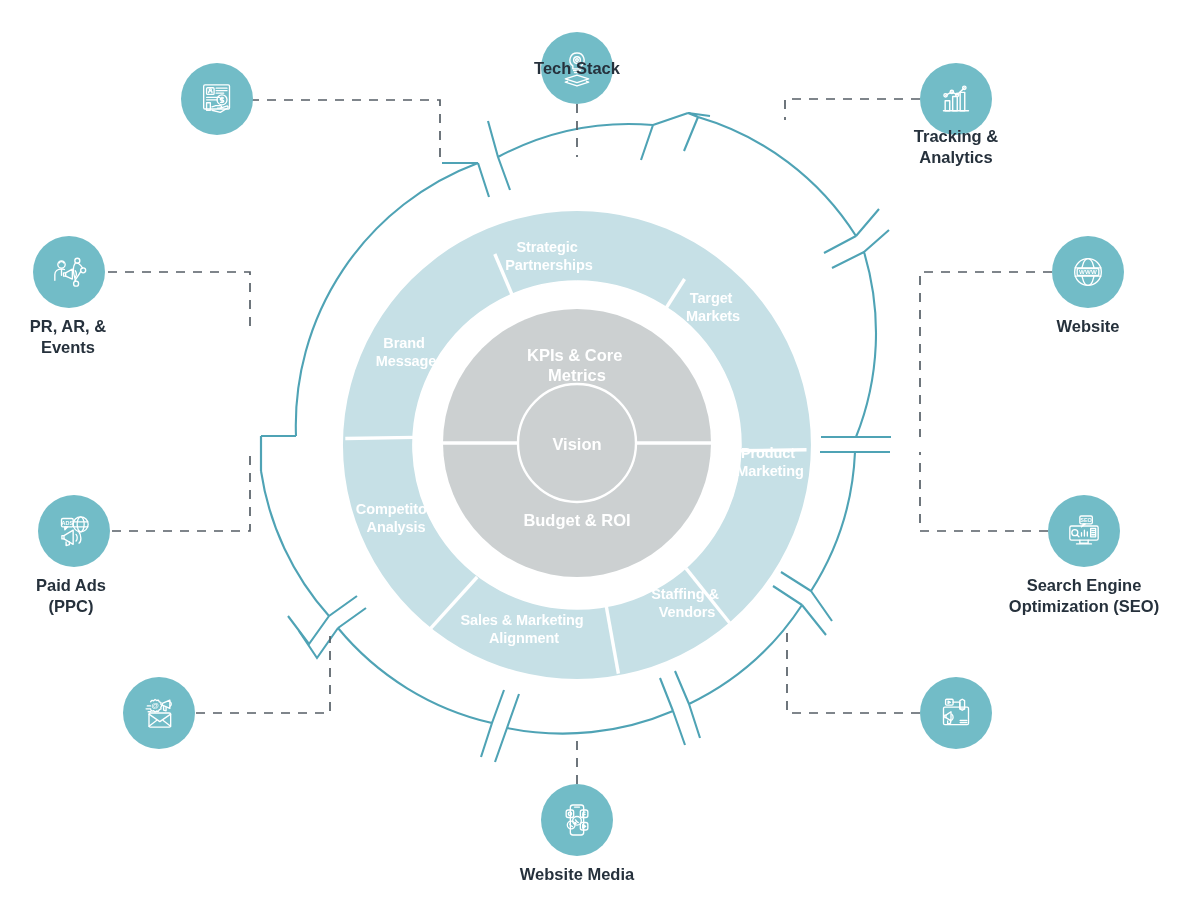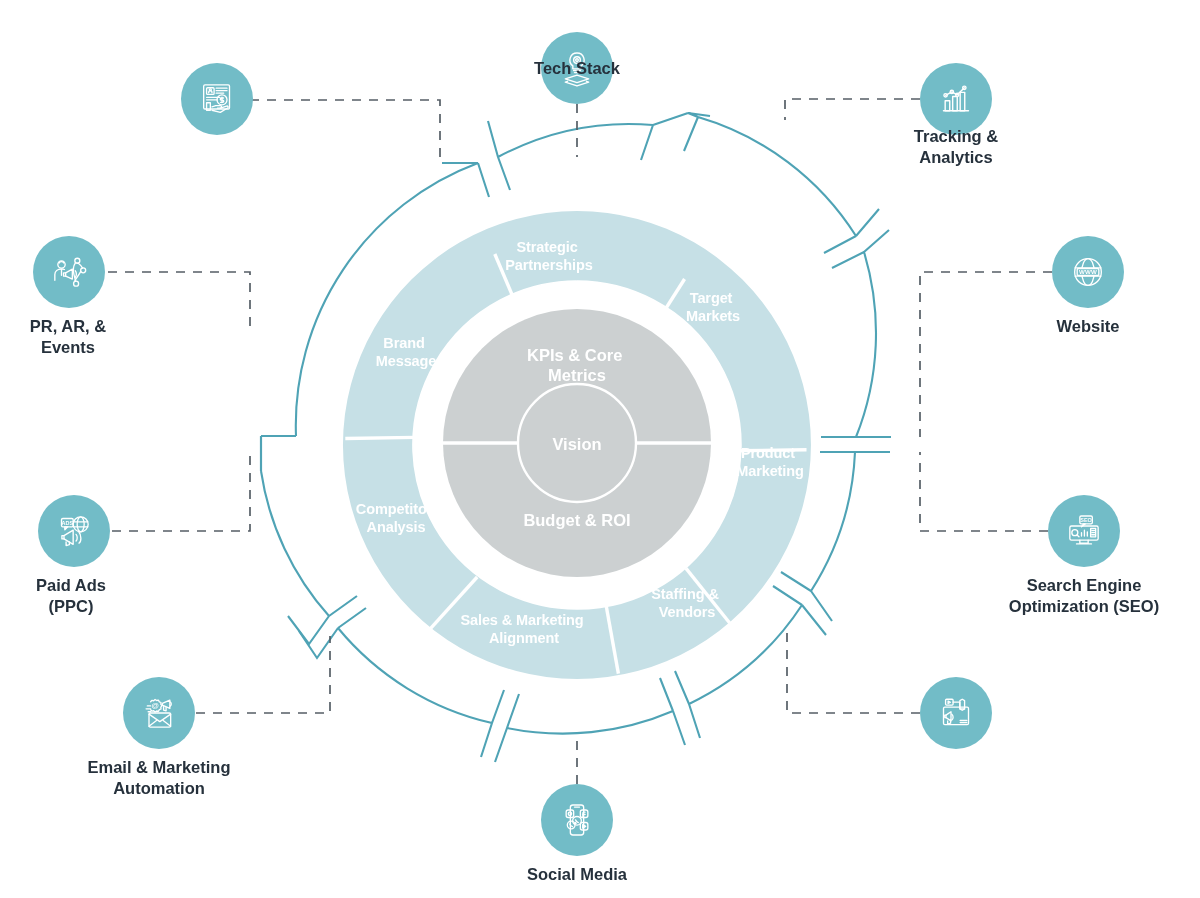--- a/index.html
+++ b/index.html
@@ -248,37 +248,35 @@
       <path d="M15.3 28.8c.6 1.6 1.7 2.6 3.3 3.2"></path>
       <rect x="28" y="12" width="9" height="9" rx="2.4"></rect>
       <path d="M33.6 14.6h-1.2c-.9 0-1.4.6-1.4 1.5v4.4M30.6 17.2h3.2"></path>
       <circle cx="24" cy="25" r="5.2"></circle>
       <path d="M22.2 23.8c.6 1.6 1.8 2.7 3.4 3.3M22.2 26.9l-1.1 1.4 1.9-.3"></path>
       <rect x="28" y="27" width="9" height="9" rx="2.4"></rect>
       <path d="M30.8 29.6v4.2l3.6-2.1z"></path>
       <rect x="11" y="27" width="9" height="9" rx="2.4" stroke="none" fill="none"></rect>
     </svg>
   </div>
-  <div class="node-label" style="left:457px;top:864px;width:240px;">Social Media</div>
+  <div class="node-label" style="left:457px;top:864px;width:240px;">Website Media</div>
 
   <div class="node-circle" style="left:123px;top:677px;width:72px;height:72px;">
     <svg viewBox="0 0 48 48" width="40" height="40" fill="none" stroke="#ffffff" stroke-width="1.6" stroke-linecap="round" stroke-linejoin="round">
       <path d="M14 10.5l1.4-1.7 2.2.5 1.7-1.5 1.9 1.2 2.2-.4.9 2 2.1.8-.2 2.2 1.4 1.7-1.4 1.7.2 2.2-2.1.8-.9 2-2.2-.4-1.9 1.2-1.7-1.5-2.2.5-1.4-1.7"></path>
       <text x="19.5" y="18" font-family="Liberation Sans, sans-serif" font-size="9" font-weight="700" fill="#ffffff" stroke="none" text-anchor="middle">@</text>
       <path d="M28 12.5l9-4v10l-9-4z"></path>
       <path d="M29.5 16.5v4l3 .9v-4.2"></path>
       <path d="M37.5 10.8c1.6 1 1.6 4 0 5"></path>
       <path d="M10 15.5h4M8.5 19h5.5M11 22.5h3"></path>
       <rect x="12" y="24" width="26" height="17" rx="1.6"></rect>
       <path d="M12 25.3l13 9 13-9"></path>
       <path d="M12 40l9-7M38 40l-9-7"></path>
     </svg>
   </div>
-  <div class="node-label" style="left:39px;top:757px;width:240px;">Email &amp; Marketing
-Automation</div>
 
   <div class="node-circle" style="left:38px;top:495px;width:72px;height:72px;">
     <svg viewBox="0 0 48 48" width="40" height="40" fill="none" stroke="#ffffff" stroke-width="1.6" stroke-linecap="round" stroke-linejoin="round">
       <circle cx="32" cy="16" r="9"></circle>
       <ellipse cx="32" cy="16" rx="4.2" ry="9"></ellipse>
       <path d="M23.4 13h17.2M23.4 19h17.2"></path>
       <rect x="9" y="9" width="14" height="10" rx="1.6"></rect>
       <path d="M13 19v3.5l3.5-3.5z"></path>
       <text x="16" y="16.6" font-family="Liberation Sans, sans-serif" font-size="6.6" font-weight="700" fill="#ffffff" stroke="none" text-anchor="middle">ADS</text>
       <path d="M12 29.5l11-6.5v17l-11-6.5z"></path>

